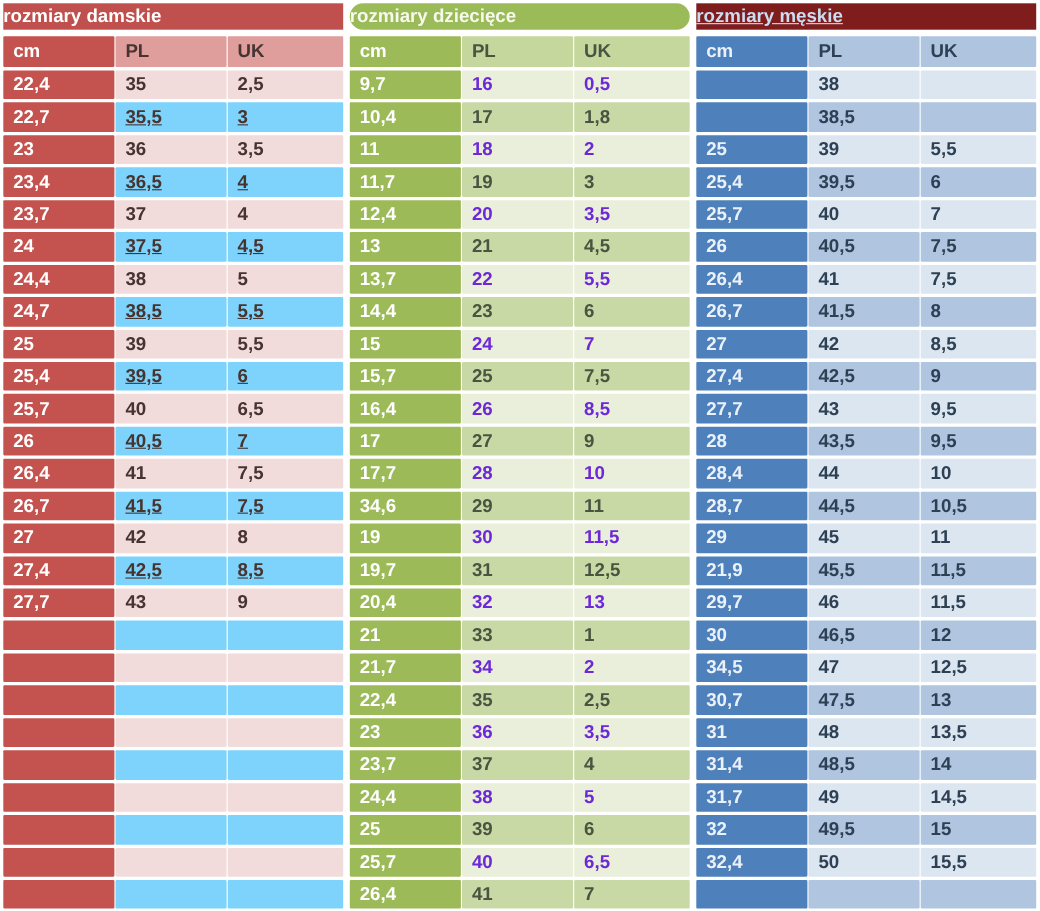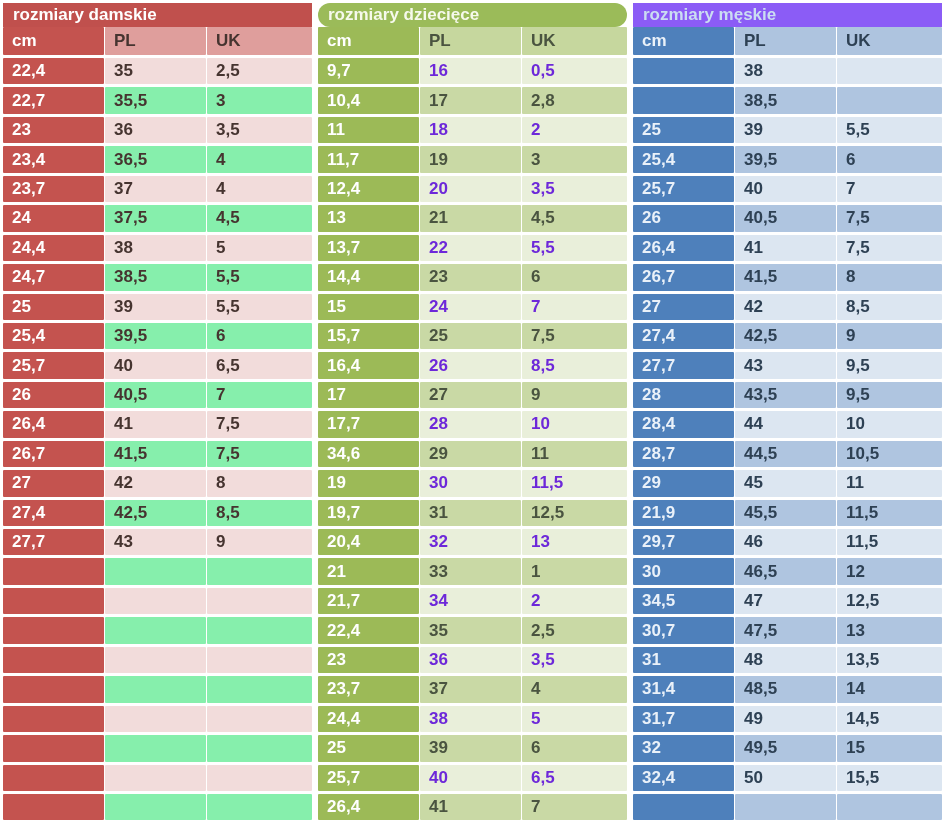--- a/index.html
+++ b/index.html
@@ -18,21 +18,21 @@
     overflow: hidden;
     background: #ffffff;
   }
   .section {
     flex: 1 1 0;
     min-width: 0;
   }
   .title {
     height: 24px;
     line-height: 24px;
-    padding-left: 10px;
+    margin-bottom: 6px;
     font-size: 17px;
     font-weight: bold;
   }
   .grid {
     display: grid;
     grid-template-columns: 101px 101px 1fr;
     grid-template-rows: 28px;
     grid-auto-rows: 26.45px;
     gap: 3px 1px;
   }
@@ -44,29 +44,29 @@
     font-weight: bold;
     white-space: nowrap;
     overflow: hidden;
     border-radius: 1px;
   }
   
   .sec-women .title      { background: #C0504D; color: #FFFFFF; }
   .sec-women .cmcol      { background: #C4534F; color: #FFFFFF; }
   .sec-women .head-data  { background: #DF9E9C; color: #463430; }
   .sec-women .light      { background: #F2DCDB; color: #463430; }
-  .sec-women .med        { background: #86efac; color: #463430; }
+  .sec-women .med        { background: #7dd3fc; color: #463430; text-decoration: underline; }
   
   .sec-children .title     { background: #9BBB59; color: #F6F9EC; border-radius: 12px; }
   .sec-children .cmcol     { background: #9CBA57; color: #FFFFFF; }
   .sec-children .head-data { background: #C6D79E; color: #4A5440; }
   .sec-children .light     { background: #E9EFDA; color: #6d28d9; }
   .sec-children .med       { background: #C9D9A5; color: #4A5440; }
   
-  .sec-men .title      { background: #8b5cf6; color: #CBDDF2; }
+  .sec-men .title      { background: #7f1d1d; color: #CBDDF2; text-decoration: underline; }
   .sec-men .cmcol      { background: #4E80BB; color: #EAF1F9; }
   .sec-men .head-data  { background: #AEC4DF; color: #2E4154; }
   .sec-men .light      { background: #DCE6F1; color: #2E4154; }
   .sec-men .med        { background: #AFC5E0; color: #2E4154; }
 </style>
 </head>
 <body>
 
 <div class="board">
 
@@ -161,21 +161,21 @@
     <div class="title">rozmiary dziecięce</div>
     <div class="grid">
         <div class="cell cmcol">cm</div>
         <div class="cell head-data">PL</div>
         <div class="cell head-data">UK</div>
         <div class="cell cmcol">9,7</div>
         <div class="cell light">16</div>
         <div class="cell light">0,5</div>
         <div class="cell cmcol">10,4</div>
         <div class="cell med">17</div>
-        <div class="cell med">2,8</div>
+        <div class="cell med">1,8</div>
         <div class="cell cmcol">11</div>
         <div class="cell light">18</div>
         <div class="cell light">2</div>
         <div class="cell cmcol">11,7</div>
         <div class="cell med">19</div>
         <div class="cell med">3</div>
         <div class="cell cmcol">12,4</div>
         <div class="cell light">20</div>
         <div class="cell light">3,5</div>
         <div class="cell cmcol">13</div>

